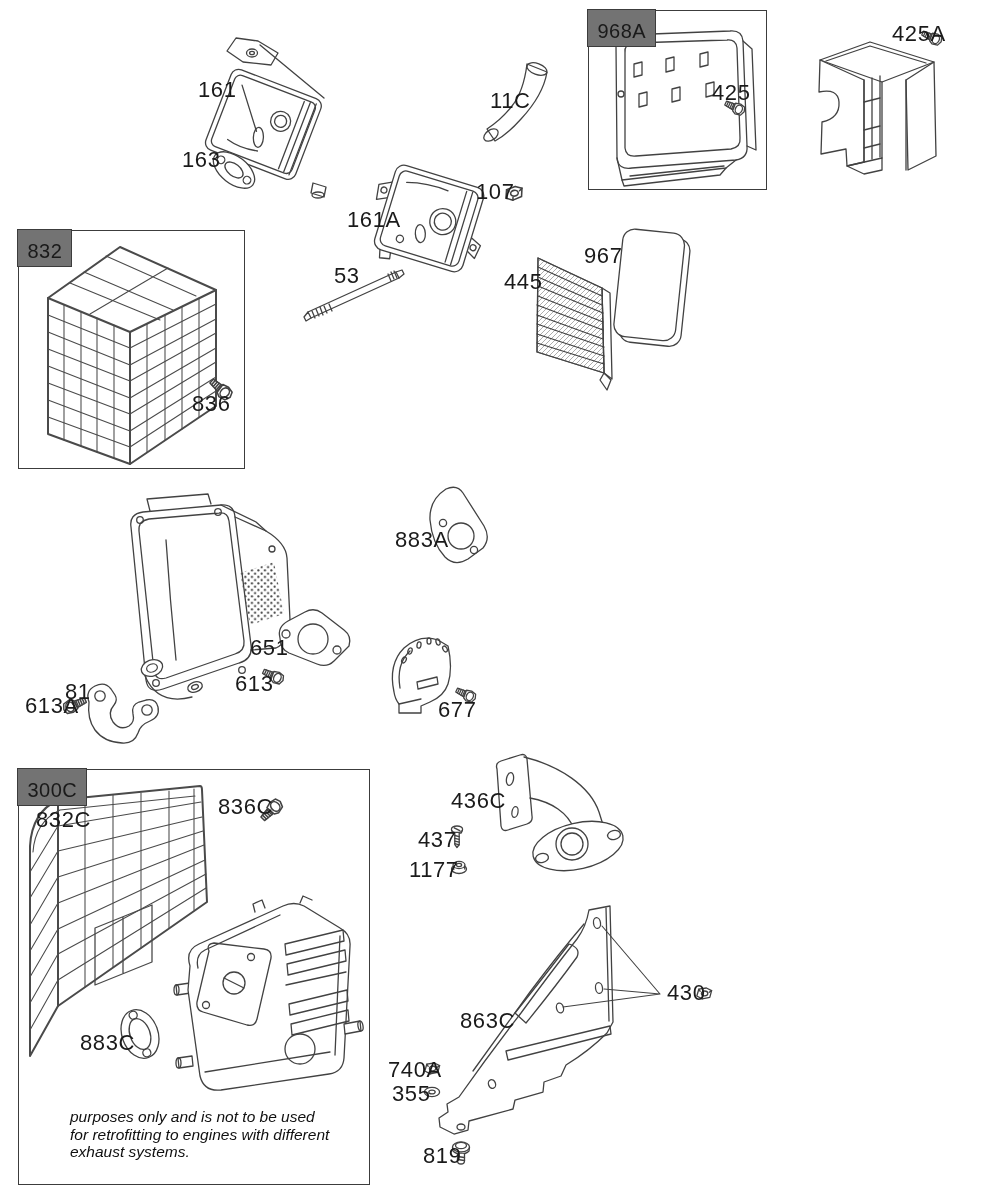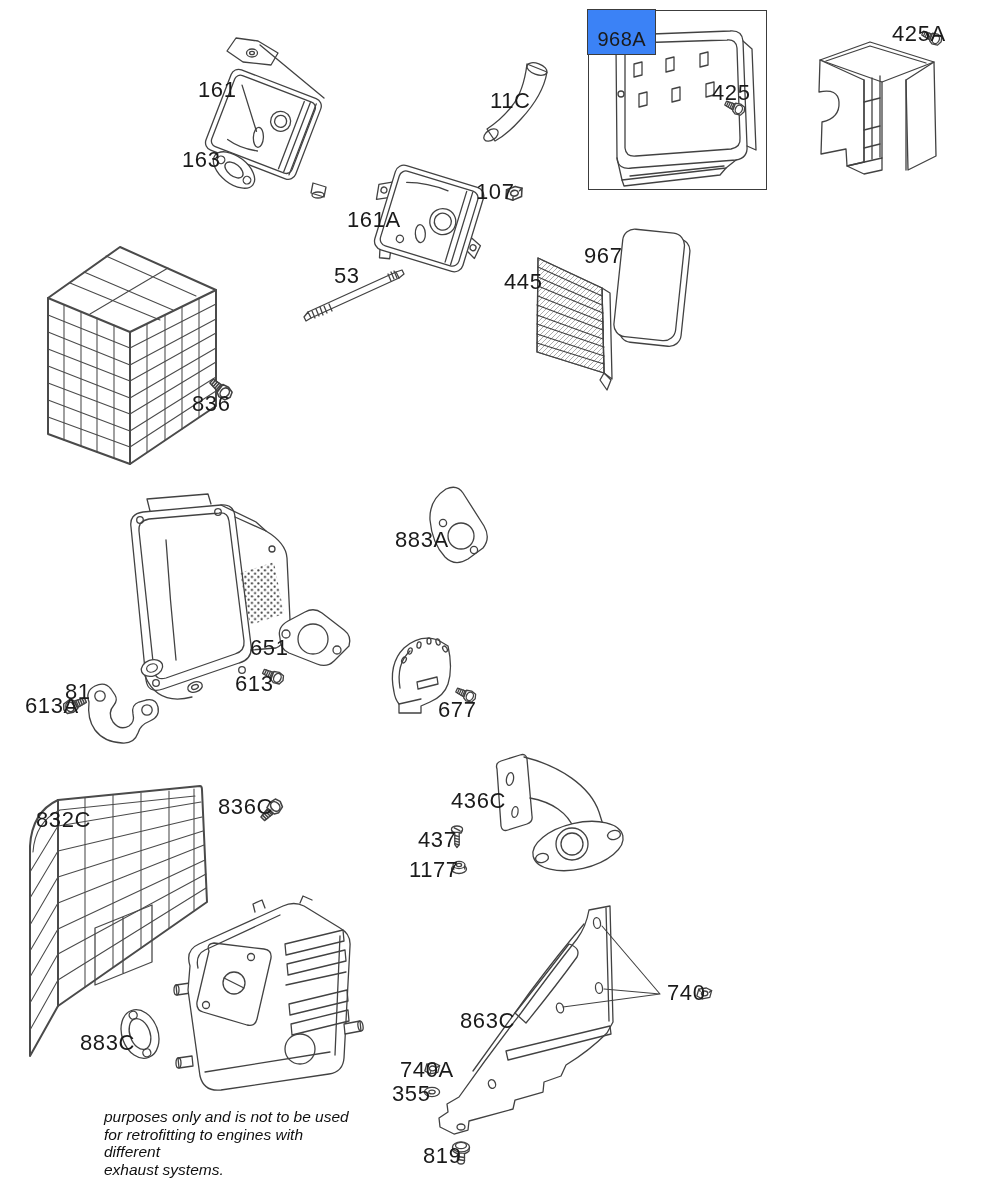--- a/index.html
+++ b/index.html
@@ -1,26 +1,26 @@
 <!DOCTYPE html>
 <html><head>
 <meta charset="utf-8">
 <style>
   html,body{margin:0;padding:0;background:#fff;}
   .canvas{position:relative;width:1000px;height:1200px;background:#fff;overflow:hidden;
           font-family:"Liberation Sans",sans-serif;color:#1d1d1d;}
   svg.art{position:absolute;left:0;top:0;}
   .frame{position:absolute;border:1.6px solid #3c3c3c;background:transparent;}
-  .frame-label{position:absolute;left:-1.6px;top:-1.6px;border:1.6px solid #3c3c3c;background:#3b82f6;
-               padding:18px 9px 4px;font-size:20px;line-height:22px;color:#1a1a1a;letter-spacing:.5px;}
+  .frame-label{position:absolute;left:-1.6px;top:-1.6px;border:1.6px solid #3c3c3c;background:#737373;
+               padding:10px 9px 4px;font-size:20px;line-height:22px;color:#1a1a1a;letter-spacing:.5px;}
   .plabel{position:absolute;font-size:22px;line-height:20px;color:#1a1a1a;letter-spacing:.6px;white-space:nowrap;}
   .note{position:absolute;left:42px;top:1108px;width:312px;font-size:15.5px;line-height:17.5px;
         font-style:italic;color:#101010;}
   .note .pfx{font-weight:bold;margin-right:7px;}
-  .note .ind{margin-left:62px;}
+  .note .ind{margin-left:28px;}
   .note .l1{display:inline;}
 </style>
 </head>
 <body>
 
 <div class="canvas">
 
 <svg class="art" width="1000" height="1200" viewBox="0 0 1000 1200">
 <defs>
   <pattern id="dots" width="6.5" height="6.5" patternUnits="userSpaceOnUse">
@@ -309,20 +309,26 @@
     <ellipse cx="9" cy="4.5" rx="5.5" ry="3.2" fill="#fff"></ellipse>
     <path d="M0.5,6.5 L1,10 Q4,13 9,13 Q14,13 17,10 L17.5,6.5"></path>
     <path d="M5.5,13 L5.5,20 Q5.5,23 9,23 Q12.5,23 12.5,20 L12.5,13" fill="#fff"></path>
     <path d="M5.5,15.5 L12.5,16.5 M5.5,18.5 L12.5,19.5"></path>
   </g>
 </g>
 </svg>
 
 <div class="frame" style="left:588px;top:10px;width:177px;height:178px">
   <span class="frame-label">968A</span>
+</div>
+<div class="frame" style="left:18px;top:230px;width:225px;height:237px">
+  <span class="frame-label">832</span>
+</div>
+<div class="frame" style="left:18px;top:769px;width:350px;height:414px">
+  <span class="frame-label">300C</span>
 </div>
 
 <span class="plabel" style="left:198px;top:80px">161</span>
 <span class="plabel" style="left:182px;top:150px">163</span>
 <span class="plabel" style="left:490px;top:91px">11C</span>
 <span class="plabel" style="left:347px;top:210px">161A</span>
 <span class="plabel" style="left:476px;top:182px">107</span>
 <span class="plabel" style="left:334px;top:266px">53</span>
 <span class="plabel" style="left:504px;top:272px">445</span>
 <span class="plabel" style="left:584px;top:246px">967</span>
@@ -335,22 +341,22 @@
 <span class="plabel" style="left:65px;top:682px">81</span>
 <span class="plabel" style="left:25px;top:696px">613A</span>
 <span class="plabel" style="left:438px;top:700px">677</span>
 <span class="plabel" style="left:36px;top:810px">832C</span>
 <span class="plabel" style="left:218px;top:797px">836C</span>
 <span class="plabel" style="left:451px;top:791px">436C</span>
 <span class="plabel" style="left:418px;top:830px">437</span>
 <span class="plabel" style="left:409px;top:860px">1177</span>
 <span class="plabel" style="left:80px;top:1033px">883C</span>
 <span class="plabel" style="left:460px;top:1011px">863C</span>
-<span class="plabel" style="left:667px;top:983px">740</span>
-<span class="plabel" style="left:400px;top:1060px">740A</span>
+<span class="plabel" style="left:667px;top:983px">430</span>
+<span class="plabel" style="left:388px;top:1060px">740A</span>
 <span class="plabel" style="left:392px;top:1084px">355</span>
 <span class="plabel" style="left:423px;top:1146px">819</span>
 
 <div class="note">
   <div class="ind">purposes only and is not to be used</div>
   <div class="ind">for retrofitting to engines with different</div>
   <div class="ind">exhaust systems.</div>
 </div>
 
 </div>

